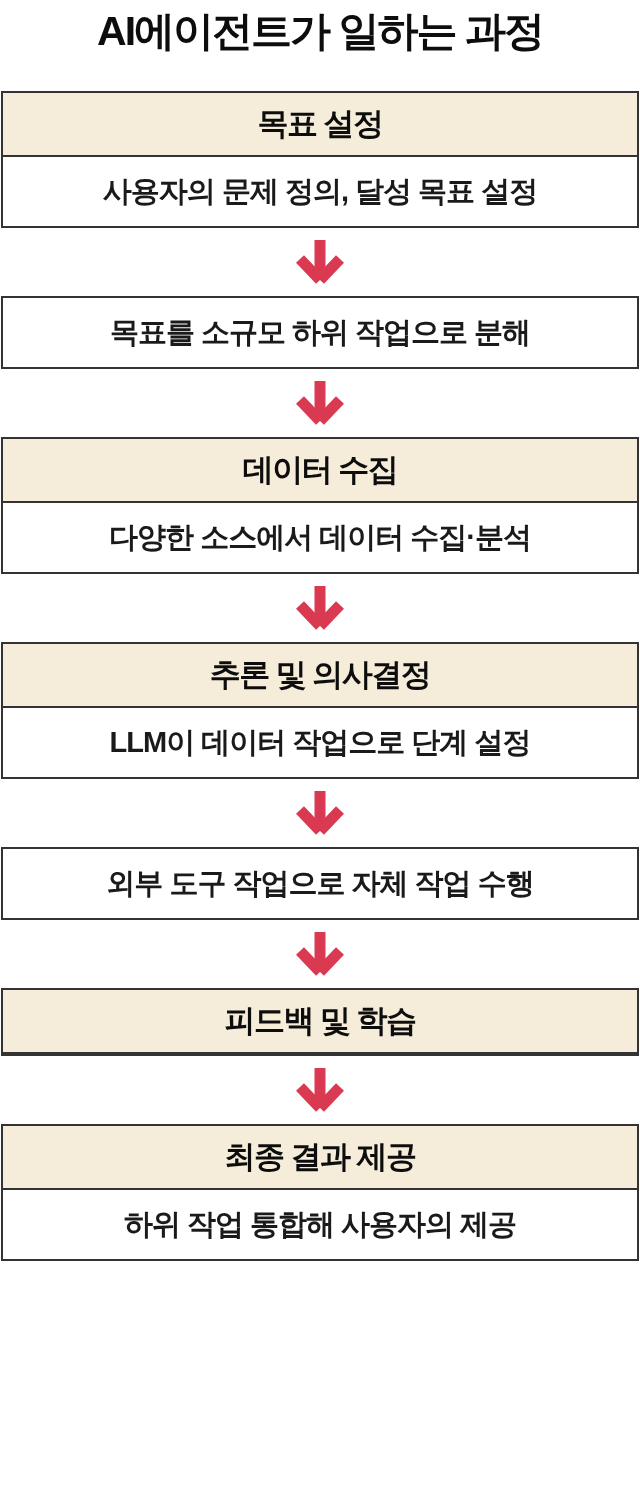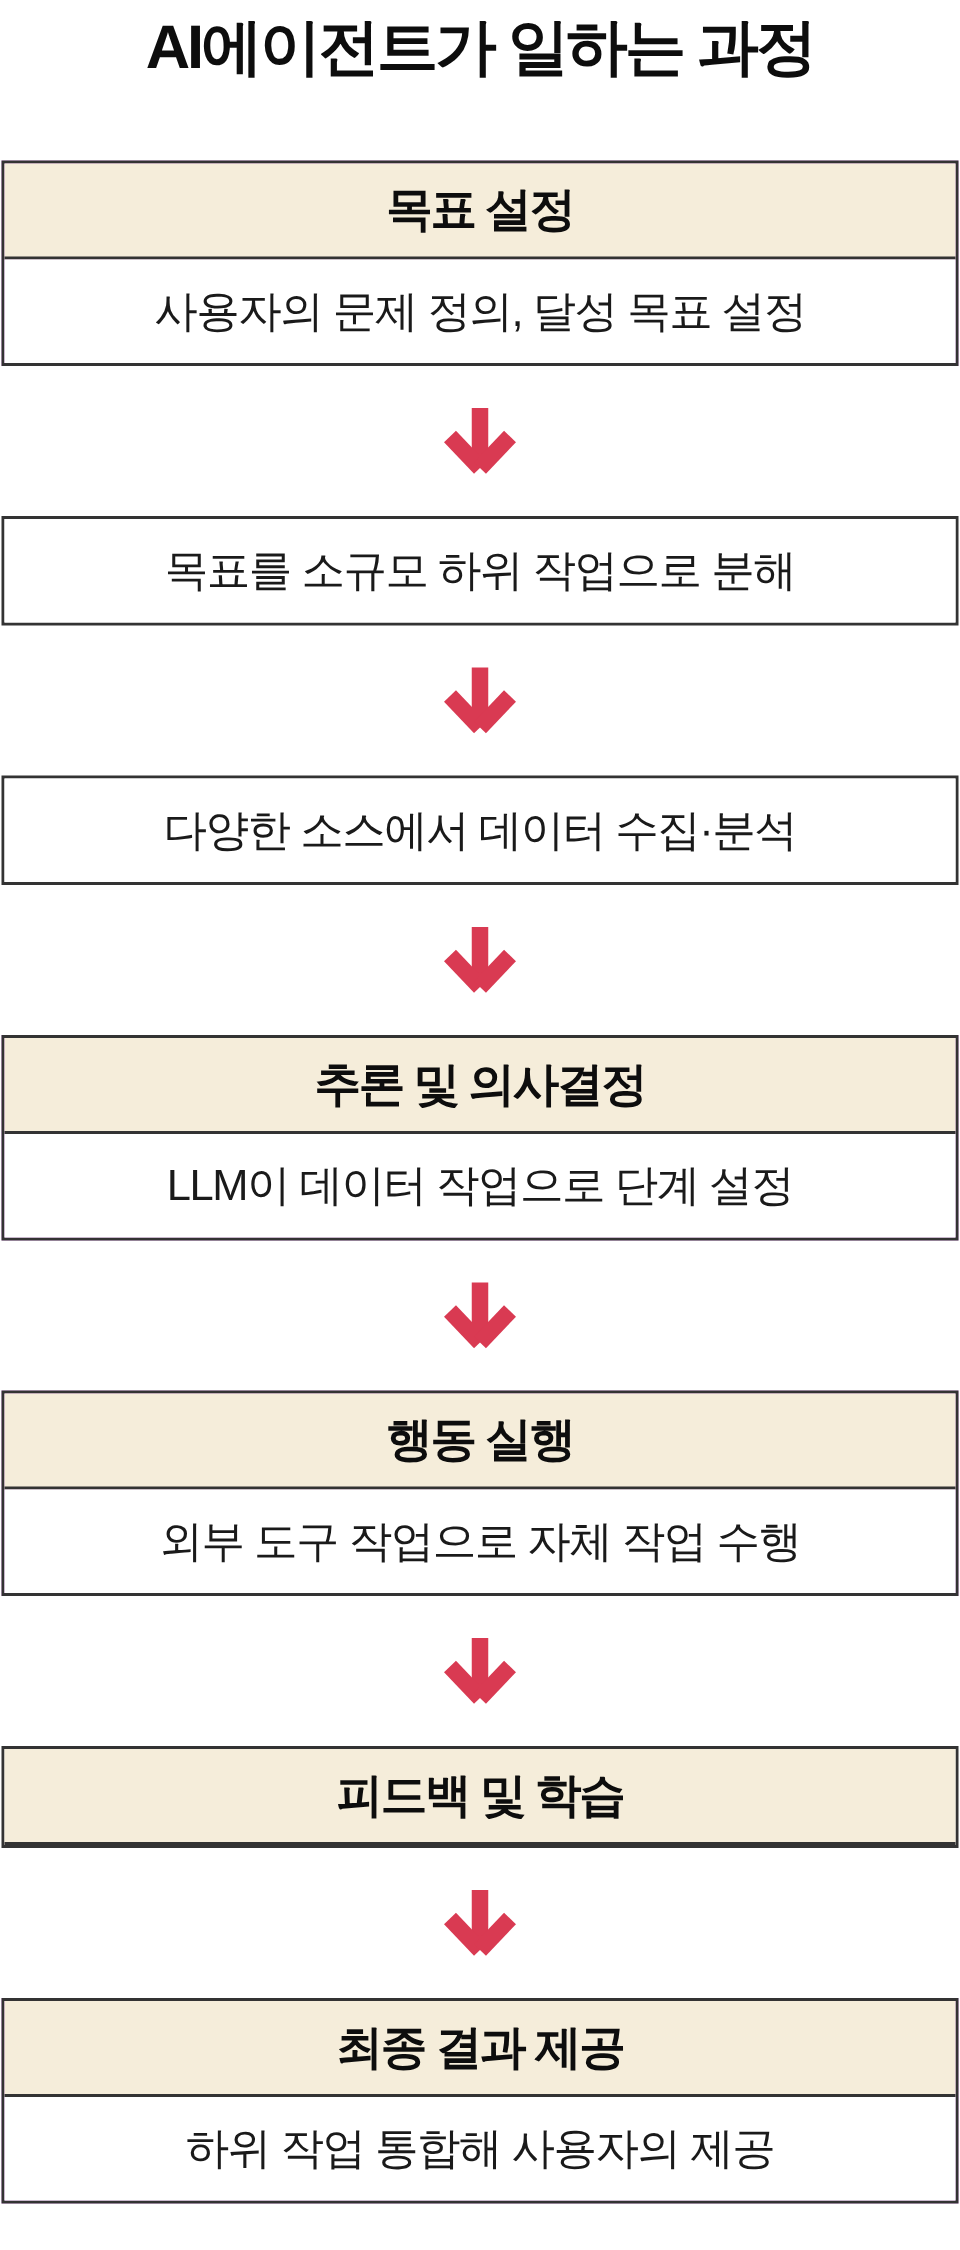--- a/index.html
+++ b/index.html
@@ -17,36 +17,36 @@
     overflow:hidden;
   }
   .title{
     height:91px;
     display:flex;align-items:center;justify-content:center;
     padding-bottom:28px;box-sizing:border-box;
     font-size:41px;font-weight:800;letter-spacing:-2px;
     color:#0d0d0d;
   }
   .step{
-    margin:16px 1px;
+    margin:0 1px;
     border:2px solid var(--border);
     background:#f0abfc;
   }
   .step-header{
     height:62px;
     background:var(--header-bg);
     border-bottom:2px solid var(--border);
     display:flex;align-items:center;justify-content:center;
     font-size:31px;font-weight:800;letter-spacing:-1.5px;
     color:#0d0d0d;
   }
   .step-body{
     height:69px;
     display:flex;align-items:center;justify-content:center;
-    font-size:29px;font-weight:400;letter-spacing:-1px;
+    font-size:29px;font-weight:700;letter-spacing:-1px;
     color:#1a1a1a;
     background:#ffffff;
   }
   .arrow-wrap{
     height:68px;
     display:flex;align-items:center;justify-content:center;
   }
   .arrow-wrap svg line{
     stroke:var(--arrow);
     stroke-width:11;
@@ -82,20 +82,23 @@
   </section>
   <div class="arrow-wrap">
     <svg width="52" height="50" viewBox="0 0 52 50" aria-hidden="true">
       <line x1="26" y1="3" x2="26" y2="40"></line>
       <line x1="6" y1="22" x2="26" y2="43"></line>
       <line x1="46" y1="22" x2="26" y2="43"></line>
     </svg>
   </div>
 
   <section class="step">
+    <div class="step-header">
+      <span>데이터 수집</span>
+    </div>
     <div class="step-body">
       <span>다양한 소스에서 데이터 수집·분석</span>
     </div>
   </section>
   <div class="arrow-wrap">
     <svg width="52" height="50" viewBox="0 0 52 50" aria-hidden="true">
       <line x1="26" y1="3" x2="26" y2="40"></line>
       <line x1="6" y1="22" x2="26" y2="43"></line>
       <line x1="46" y1="22" x2="26" y2="43"></line>
     </svg>
@@ -111,23 +114,20 @@
   </section>
   <div class="arrow-wrap">
     <svg width="52" height="50" viewBox="0 0 52 50" aria-hidden="true">
       <line x1="26" y1="3" x2="26" y2="40"></line>
       <line x1="6" y1="22" x2="26" y2="43"></line>
       <line x1="46" y1="22" x2="26" y2="43"></line>
     </svg>
   </div>
 
   <section class="step">
-    <div class="step-header">
-      <span>행동 실행</span>
-    </div>
     <div class="step-body">
       <span>외부 도구 작업으로 자체 작업 수행</span>
     </div>
   </section>
   <div class="arrow-wrap">
     <svg width="52" height="50" viewBox="0 0 52 50" aria-hidden="true">
       <line x1="26" y1="3" x2="26" y2="40"></line>
       <line x1="6" y1="22" x2="26" y2="43"></line>
       <line x1="46" y1="22" x2="26" y2="43"></line>
     </svg>

